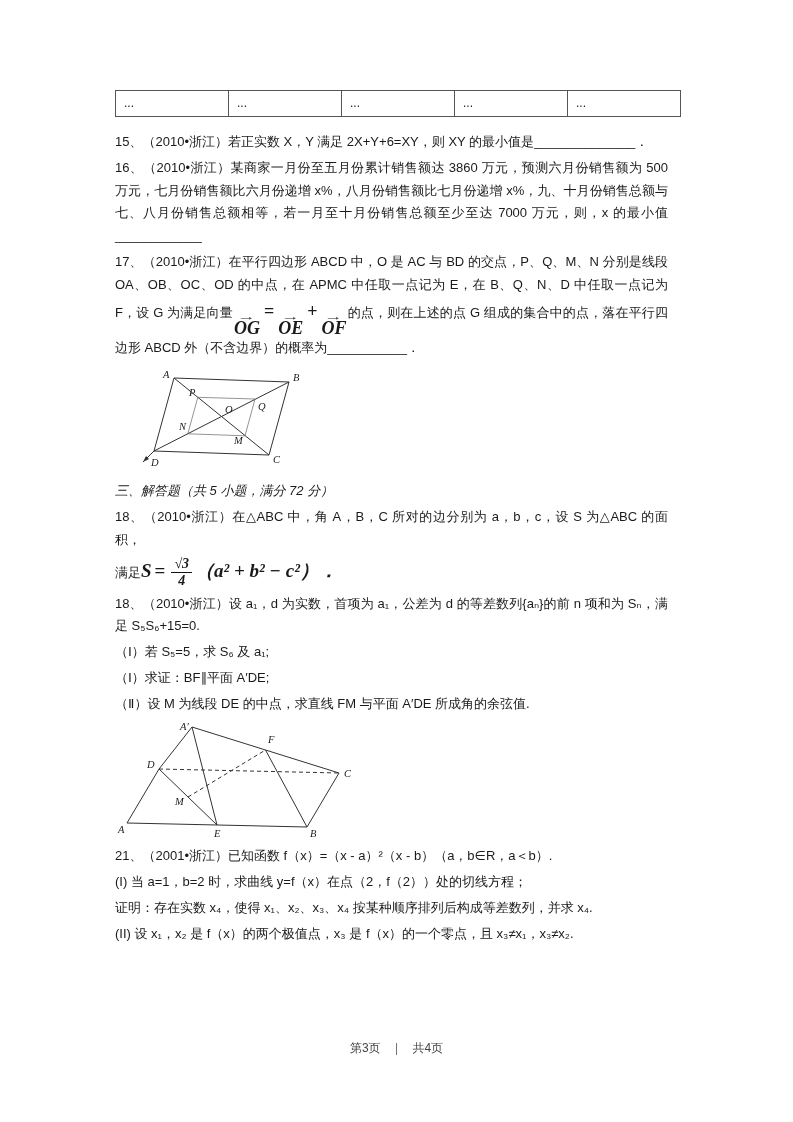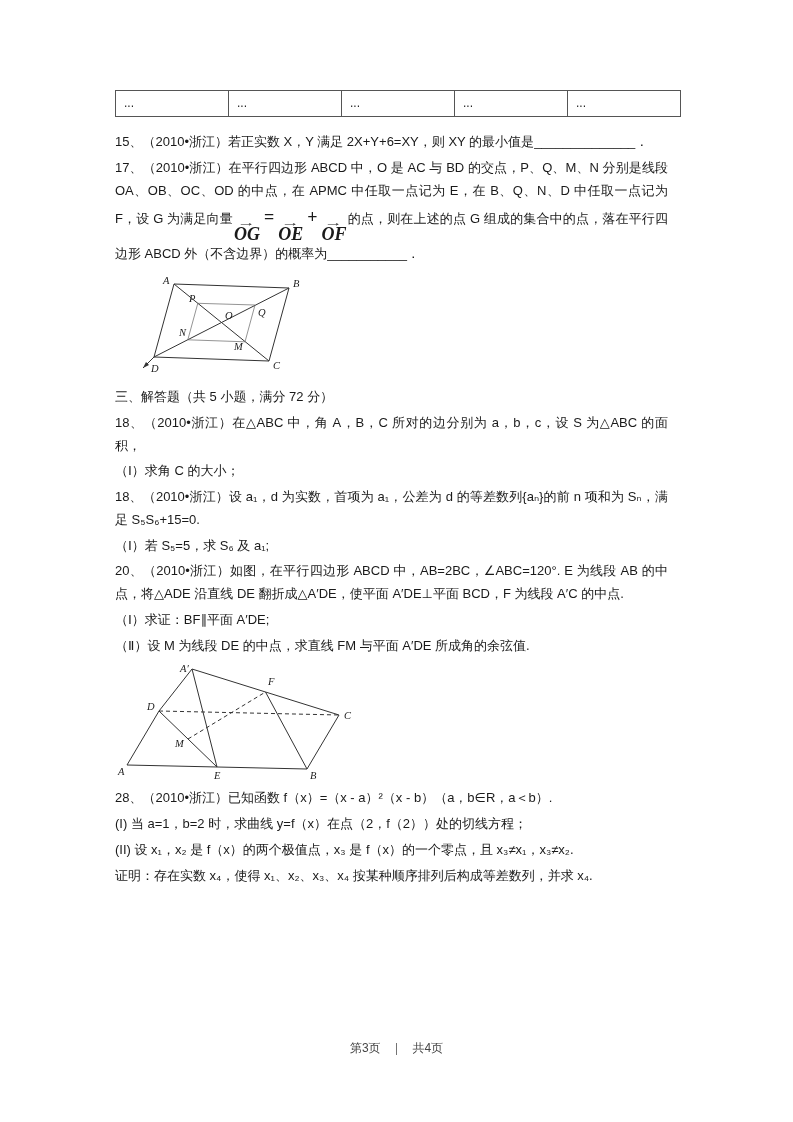--- a/index.html
+++ b/index.html
@@ -7,21 +7,21 @@
   body { width:793px; height:1122px; position:relative;
          font-family:"Liberation Sans","DejaVu Sans",sans-serif; color:#1a1a1a; }
   .page { position:absolute; inset:0; background:#fff; overflow:hidden; }
   .content { position:absolute; left:115px; top:90px; width:566px;
              font-size:13px; line-height:1.75; text-align:justify; }
   table.scores { width:100%; border-collapse:collapse; margin-bottom:14px; }
   table.scores td { border:1px solid #555; height:24px; padding:2px 8px;
                     font-size:12px; vertical-align:middle; text-align:left; color:#222; }
   p.para { margin:0 13px 3px 0; }
   .blank { letter-spacing:0; }
-  .section-head { margin:14px 0 3px 0; }
+  .section-head { margin:14px 0 3px 0;font-style:italic; }
   
   .math { font-family:"Liberation Serif","DejaVu Serif",serif; font-weight:bold;
           font-style:italic; font-size:18px; white-space:nowrap; }
   .vec { display:inline-flex; flex-direction:column; align-items:center;
          line-height:1; vertical-align:-3px; margin:0 1px; }
   .vec .varrow { font-style:normal; font-weight:normal; font-size:11px;
                  line-height:0.55; transform:scaleX(1.7); }
   .mop { margin:0 3px; font-style:normal; }
   .frac { display:inline-flex; flex-direction:column; align-items:center;
           vertical-align:middle; line-height:1.15; font-size:14px; margin:0 3px; }
@@ -52,20 +52,21 @@
         <td>...</td>
         <td>...</td>
         <td>...</td>
         <td>...</td>
       </tr>
     </tbody>
       </table>
 
     <p class="para"><span>15、（2010•浙江）若正实数 X，Y 满足 2X+Y+6=XY，则 XY 的最小值是</span><span class="blank">______________．</span></p>
 
+    <p class="para"><span>16、（2010•浙江）某商家一月份至五月份累计销售额达 3860 万元，预测六月份销售额为 500 万元，七月份销售额比六月份递增 x%，八月份销售额比七月份递增 x%，九、十月份销售总额与七、八月份销售总额相等，若一月至十月份销售总额至少至达 7000 万元，则，x 的最小值</span><span class="blank">____________</span></p>
 
     <p class="para"><span>17、（2010•浙江）在平行四边形 ABCD 中，O 是 AC 与 BD 的交点，P、Q、M、N 分别是线段 OA、OB、OC、OD 的中点，在 APMC 中任取一点记为 E，在 B、Q、N、D 中任取一点记为 F，设 G 为满足向量</span><span class="math"><span class="vec">
             <span class="varrow">→</span>
             <span>OG</span>
           </span><span class="mop">=</span><span class="vec">
             <span class="varrow">→</span>
             <span>OE</span>
           </span><span class="mop">+</span><span class="vec">
             <span class="varrow">→</span>
             <span>OF</span>
@@ -87,26 +88,28 @@
       <text x="86" y="45">O</text>
       <text x="50" y="28">P</text>
       <text x="119" y="42">Q</text>
       <text x="40" y="62">N</text>
       <text x="95" y="76">M</text>
     </svg>
 
     <p class="para section-head">三、解答题（共 5 小题，满分 72 分）</p>
 
     <p class="para">18、（2010•浙江）在△ABC 中，角 A，B，C 所对的边分别为 a，b，c，设 S 为△ABC 的面积，</p>
-    <p class="para">（Ⅰ）求角 C 的大小；</p>
+    <p class="para"><span>满足</span><span class="math-lg"><span>S</span><span class="mop">=</span><span class="frac">
+            <span class="num">√3</span>
+            <span class="den">4</span>
+          </span><span>（a² + b² − c²）．</span></span></p>
 
     <p class="para">18、（2010•浙江）设 a₁，d 为实数，首项为 a₁，公差为 d 的等差数列{aₙ}的前 n 项和为 Sₙ，满足 S₅S₆+15=0.</p>
     <p class="para">（Ⅰ）若 S₅=5，求 S₆ 及 a₁;</p>
 
-    <p class="para">20、（2010•浙江）如图，在平行四边形 ABCD 中，AB=2BC，∠ABC=120°. E 为线段 AB 的中点，将△ADE 沿直线 DE 翻折成△A′DE，使平面 A′DE⊥平面 BCD，F 为线段 A′C 的中点.</p>
     <p class="para">（Ⅰ）求证：BF∥平面 A′DE;</p>
     <p class="para">（Ⅱ）设 M 为线段 DE 的中点，求直线 FM 与平面 A′DE 所成角的余弦值.</p>
 
     <svg class="fig fig2" viewBox="0 0 240 118" width="240" height="118">
       <g stroke="#333" fill="none" stroke-width="1">
         <line x1="10" y1="102" x2="190" y2="106"></line>
         <line x1="190" y1="106" x2="222" y2="52"></line>
         <line x1="10" y1="102" x2="42" y2="48"></line>
         <line x1="42" y1="48" x2="100" y2="104"></line>
         <line x1="75" y1="6" x2="42" y2="48"></line>
@@ -119,24 +122,24 @@
       <text x="63" y="9">A′</text>
       <text x="151" y="22">F</text>
       <text x="30" y="47">D</text>
       <text x="227" y="56">C</text>
       <text x="58" y="84">M</text>
       <text x="97" y="116">E</text>
       <text x="193" y="116">B</text>
       <text x="1" y="112">A</text>
     </svg>
 
-    <p class="para">28、（2010•浙江）已知函数 f（x）=（x - a）²（x - b）（a，b∈R，a＜b）.</p>
+    <p class="para">21、（2001•浙江）已知函数 f（x）=（x - a）²（x - b）（a，b∈R，a＜b）.</p>
     <p class="para">(I) 当 a=1，b=2 时，求曲线 y=f（x）在点（2，f（2））处的切线方程；</p>
+    <p class="para">证明：存在实数 x₄，使得 x₁、x₂、x₃、x₄ 按某种顺序排列后构成等差数列，并求 x₄.</p>
     <p class="para">(II) 设 x₁，x₂ 是 f（x）的两个极值点，x₃ 是 f（x）的一个零点，且 x₃≠x₁，x₃≠x₂.</p>
-    <p class="para">证明：存在实数 x₄，使得 x₁、x₂、x₃、x₄ 按某种顺序排列后构成等差数列，并求 x₄.</p>
 
 
   </div>
 
   <div class="footer">
     <span>第3页</span><span>｜</span><span>共4页</span>
   </div>
 </div>
 
 </body></html>

